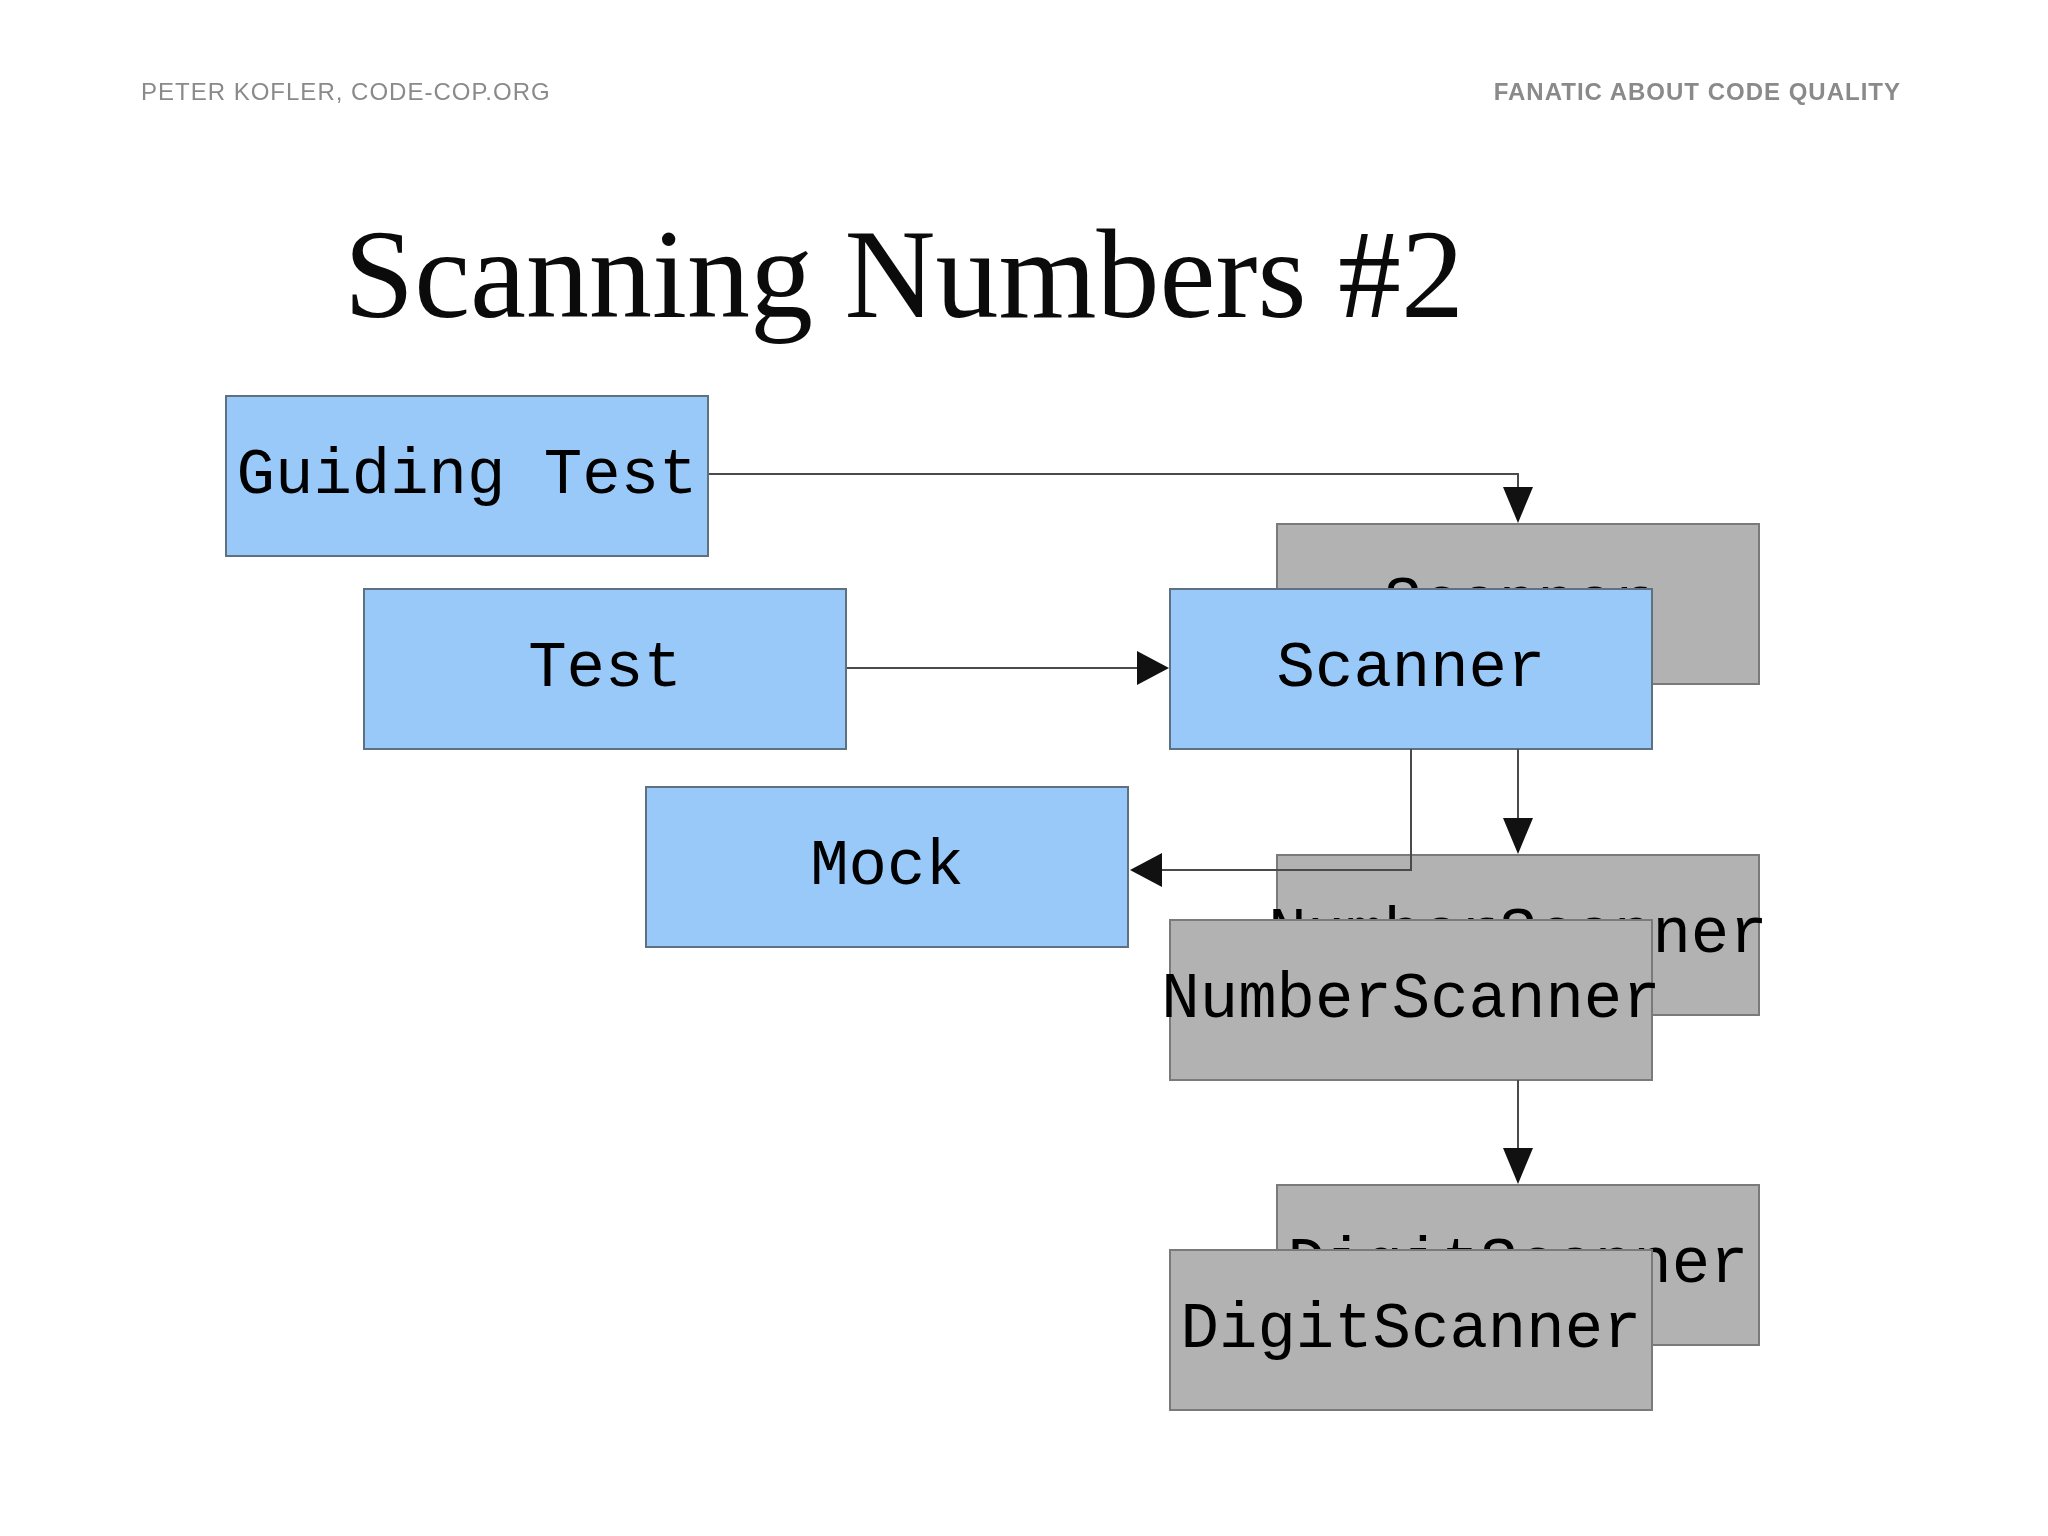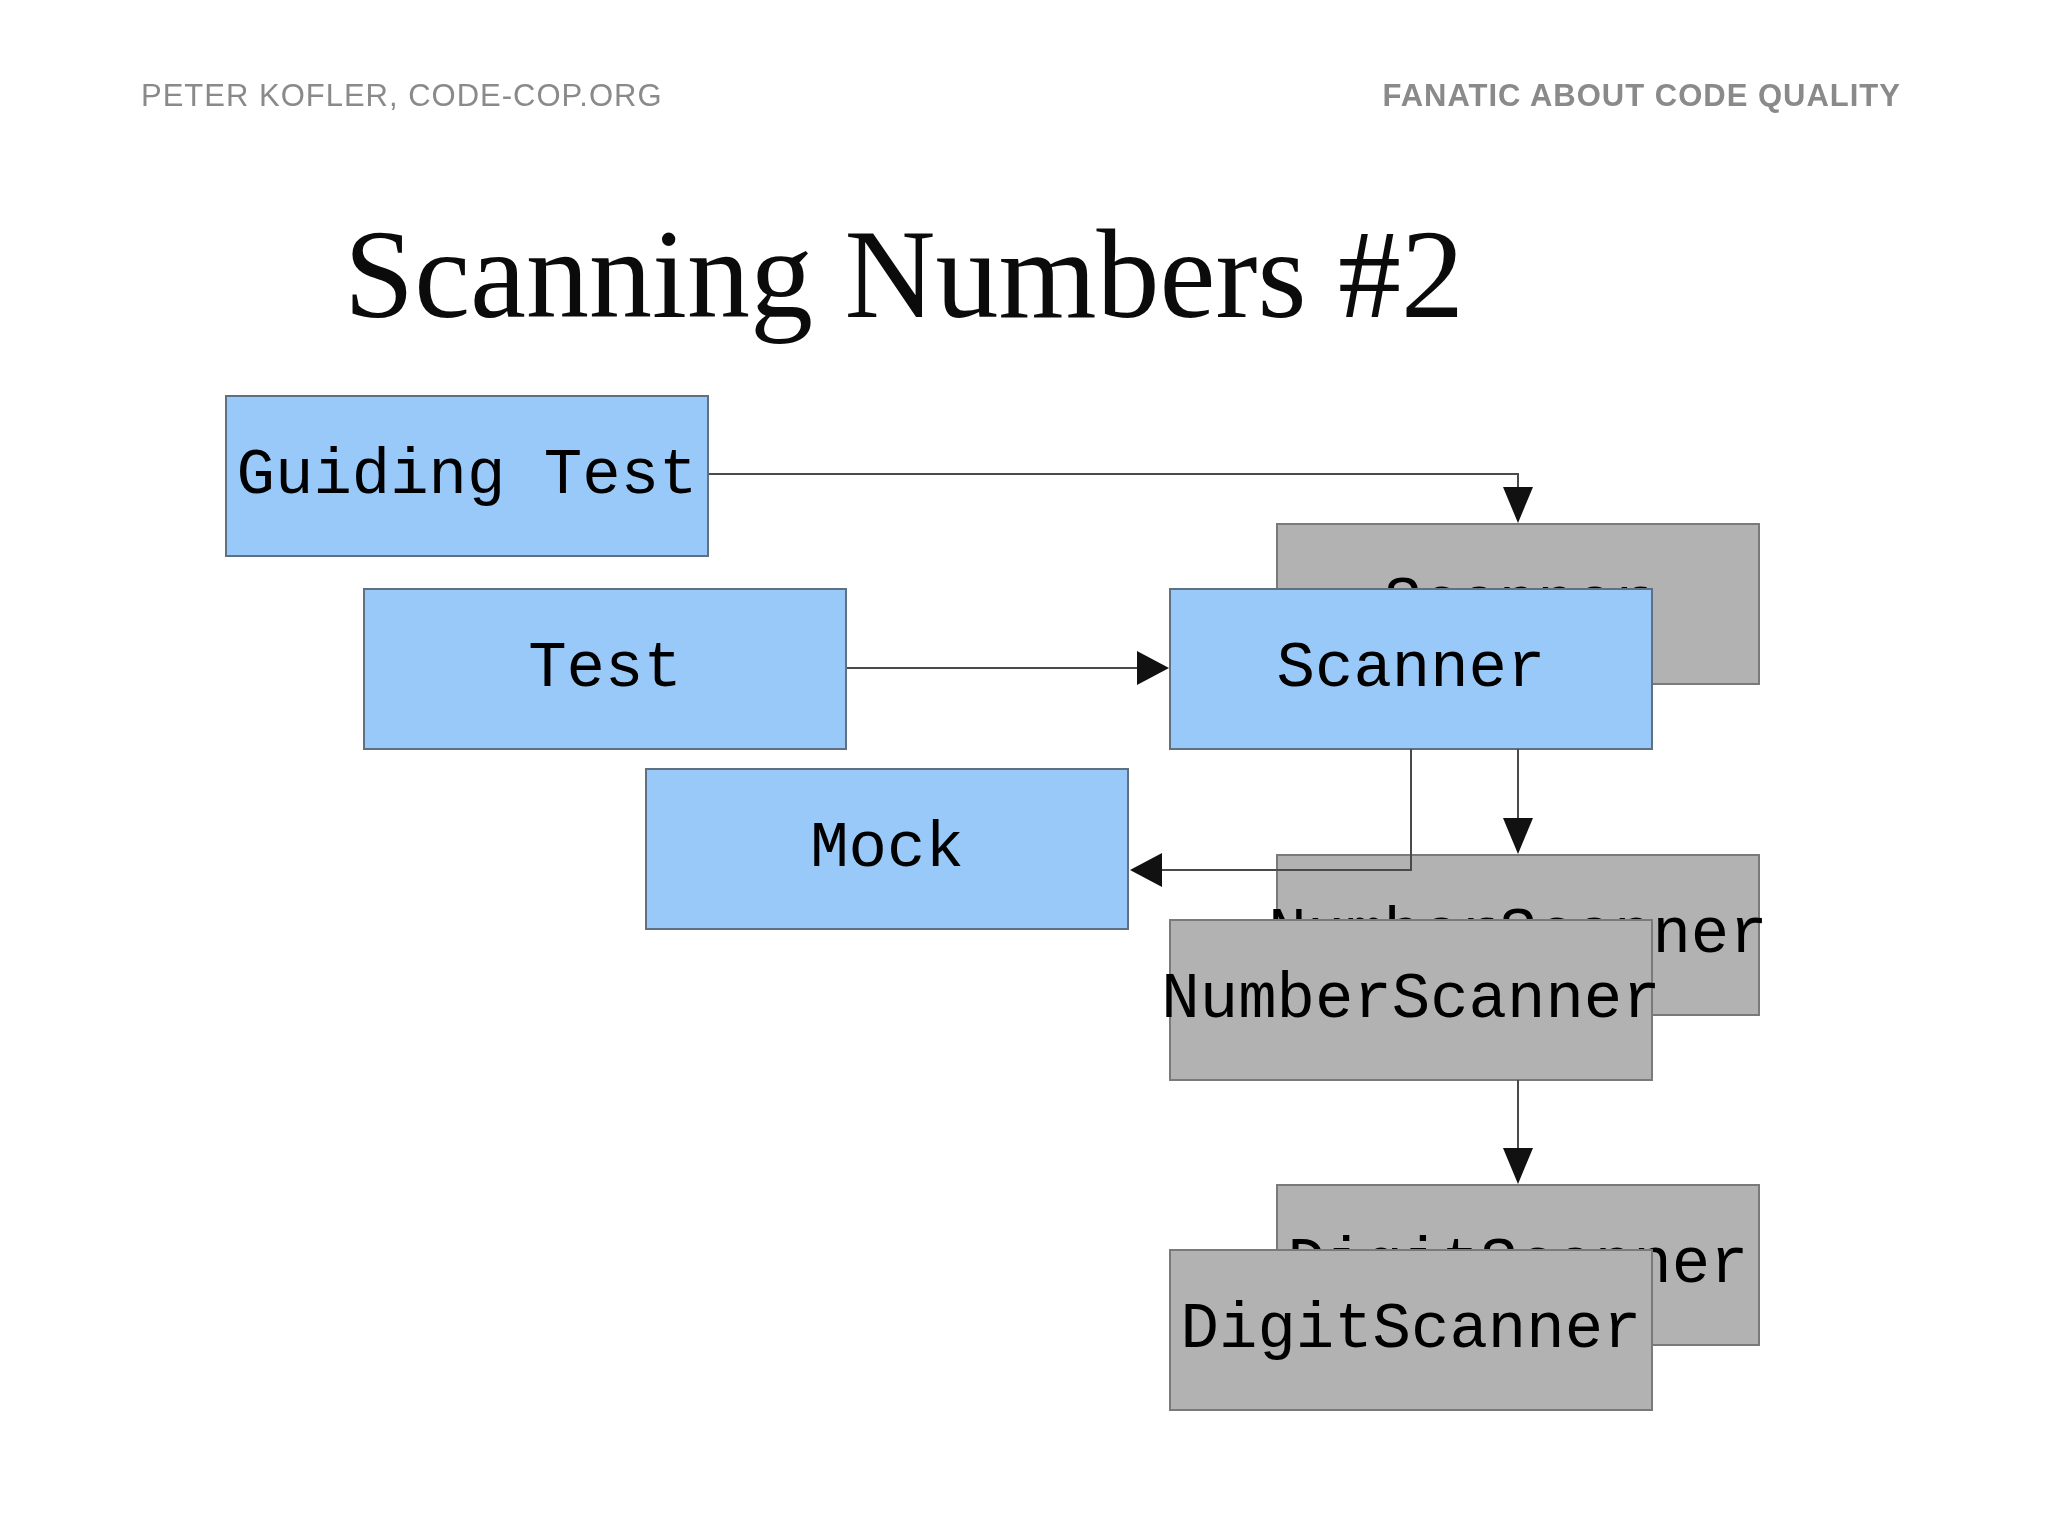--- a/index.html
+++ b/index.html
@@ -5,21 +5,21 @@
   html,body{margin:0;padding:0;}
   body{
     width:2048px;height:1536px;
     background:var(--bg,#ffffff);
     position:relative;overflow:hidden;
     font-family:"Liberation Sans",sans-serif;
   }
   
   .hdr{
     position:absolute;top:78px;
-    font-size:31px;letter-spacing:1px;
+    font-size:24px;letter-spacing:1px;
     color:var(--hdr,#8a8a8a);
     white-space:nowrap;
   }
   .hdr-left{left:141px;}
   .hdr-right{right:147px;font-weight:bold;}
   
   .title{
     position:absolute;top:196px;left:0;width:1808px;
     text-align:center;
     font-family:"Liberation Serif",serif;
@@ -85,21 +85,21 @@
 <div class="node gray back" style="left:1276px;top:1184px;">
   <span>DigitScanner</span>
 </div>
 
 <div class="node blue front" style="left:225px;top:395px;">
   <span>Guiding Test</span>
 </div>
 <div class="node blue front" style="left:363px;top:588px;">
   <span>Test</span>
 </div>
-<div class="node blue front" style="left:645px;top:768px;">
+<div class="node blue front" style="left:645px;top:786px;">
   <span>Mock</span>
 </div>
 <div class="node blue front" style="left:1169px;top:588px;">
   <span>Scanner</span>
 </div>
 <div class="node gray front" style="left:1169px;top:919px;">
   <span>NumberScanner</span>
 </div>
 <div class="node gray front" style="left:1169px;top:1249px;">
   <span>DigitScanner</span>

